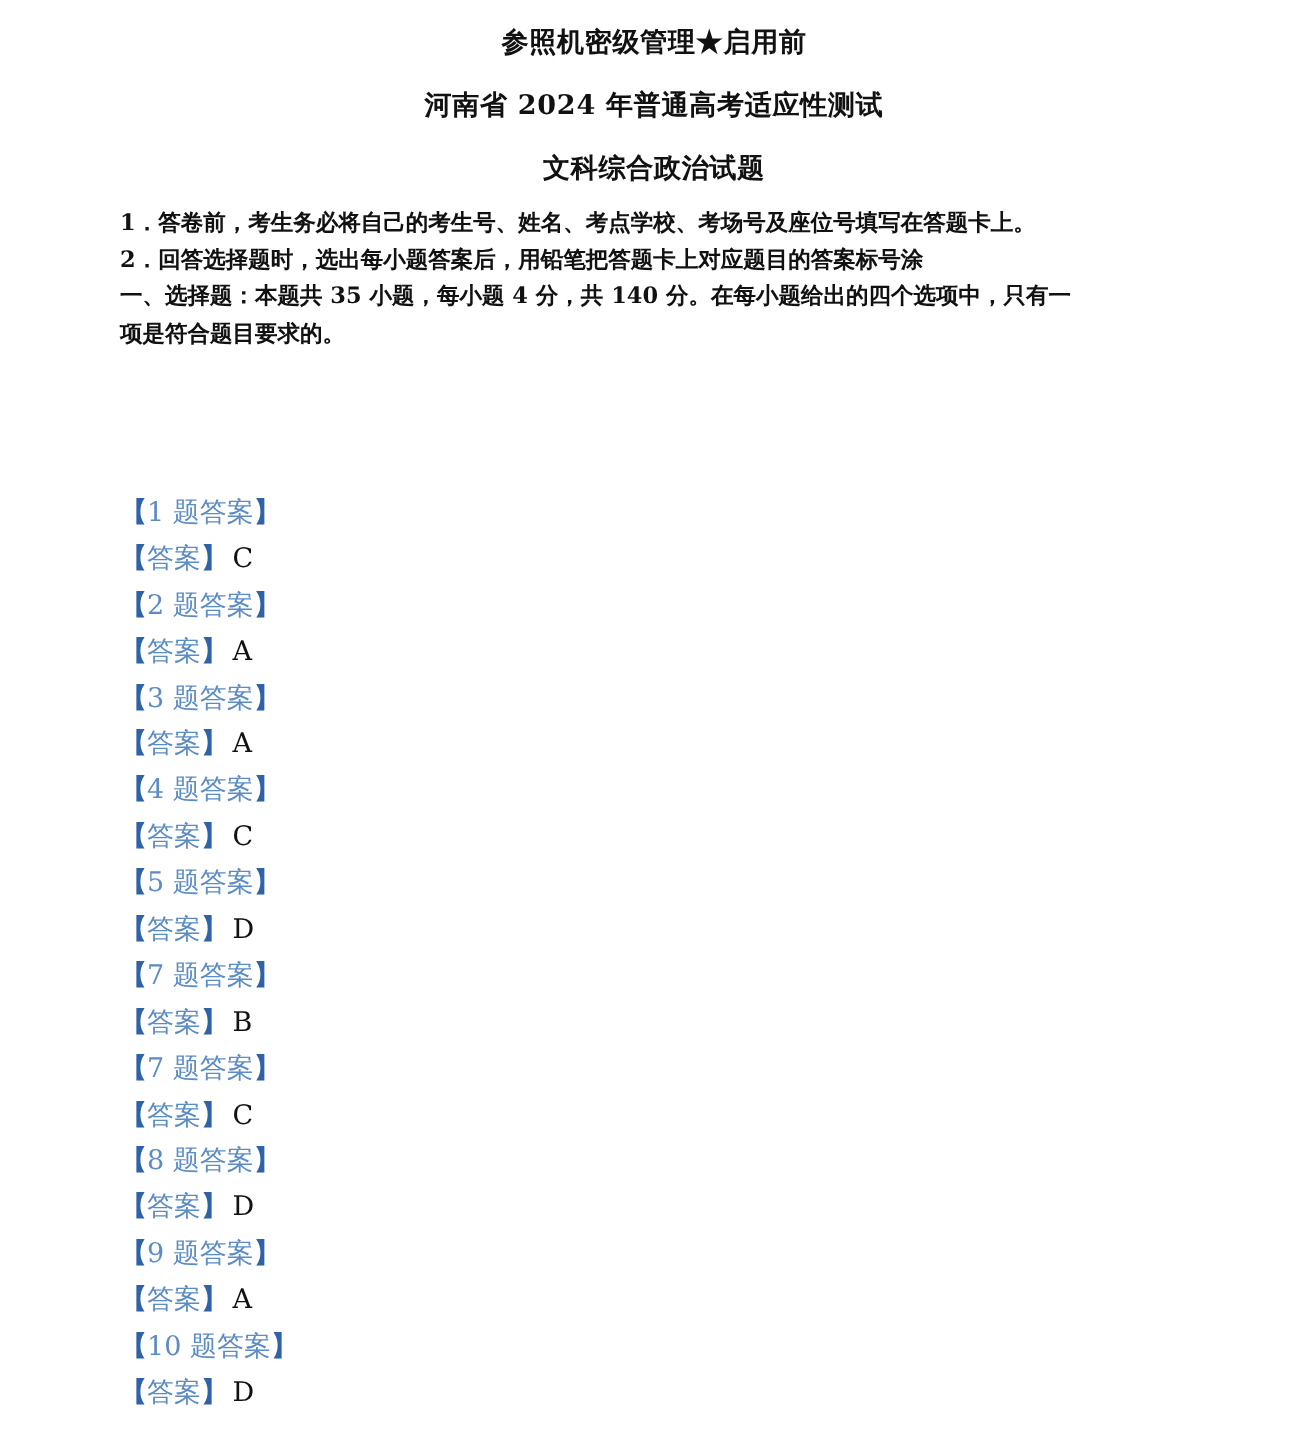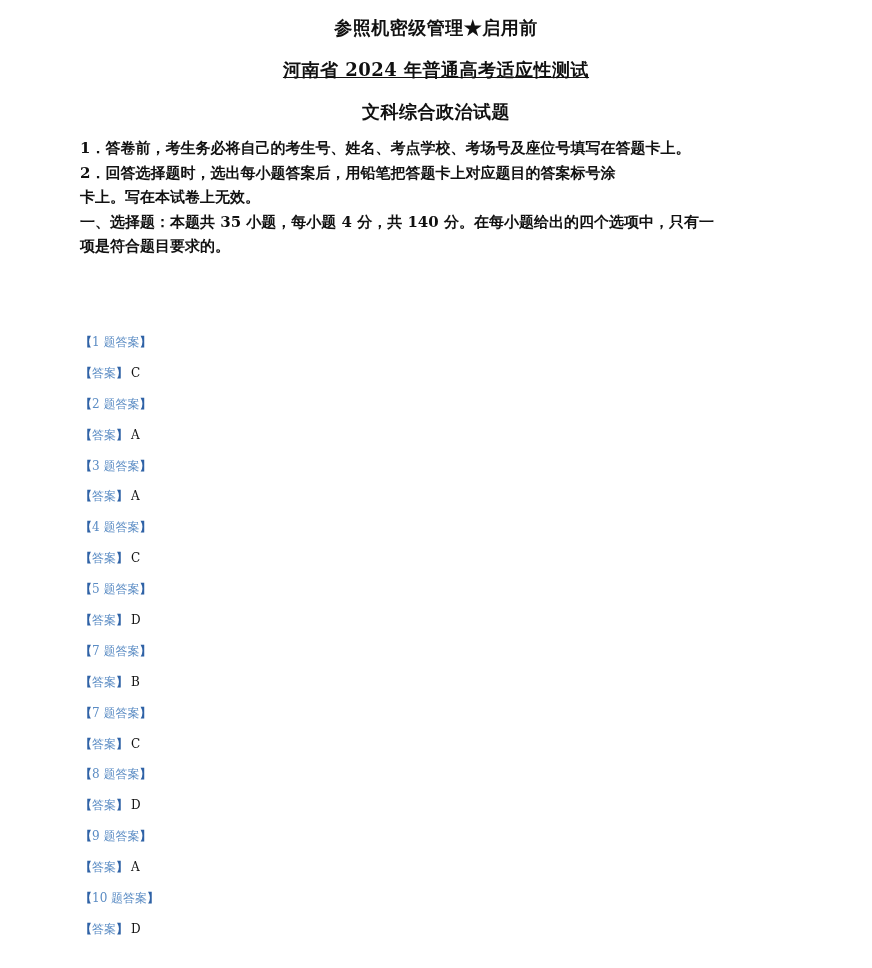--- a/index.html
+++ b/index.html
@@ -1,43 +1,42 @@
 <!DOCTYPE html>
 <html><head>
 <meta charset="utf-8">
 <style>
   html, body { margin: 0; padding: 0; background: #ffffff; }
   body { width: 872px; height: 968px; position: relative; overflow: hidden;
          font-family: "DejaVu Serif", "Liberation Serif", serif; color: #111; }
   .title { position: absolute; left: 0; width: 872px; text-align: center;
            font-weight: bold; font-size: 18px; letter-spacing: 0.5px; }
   .t1 { top: 16px; }
-  .t2 { top: 58px; text-decoration: underline; }
+  .t2 { top: 58px; }
   .t3 { top: 100px; }
   .notes { position: absolute; left: 80px; top: 136px; width: 720px;
            font-weight: bold; font-size: 15px; line-height: 24.5px; }
   .notes div { white-space: nowrap; }
-  .answers { position: absolute; left: 80px; top: 332px; font-size: 12px; }
+  .answers { position: absolute; left: 80px; top: 332px; font-size: 18px; }
   .row { height: 30.9px; line-height: 20px; white-space: nowrap; }
   .qhead { color: #5b8cc4; }
   .br { color: #2f62a6; font-weight: bold; }
   .alabel { color: #5b8cc4; }
   .aval { color: #111; margin-left: 3px; }
 </style>
 </head>
 <body>
 
 <div class="title t1">参照机密级管理★启用前</div>
 <div class="title t2">河南省 2024 年普通高考适应性测试</div>
 <div class="title t3">文科综合政治试题</div>
 
 <div class="notes">
   <div>1．答卷前，考生务必将自己的考生号、姓名、考点学校、考场号及座位号填写在答题卡上。</div>
   <div>2．回答选择题时，选出每小题答案后，用铅笔把答题卡上对应题目的答案标号涂</div>
-  <div>卡上。写在本试卷上无效。</div>
   <div>一、选择题：本题共 35 小题，每小题 4 分，共 140 分。在每小题给出的四个选项中，只有一</div>
   <div>项是符合题目要求的。</div>
 </div>
 
 <div class="answers" id="answers">
     <div class="row"><span class="br">【</span><span class="qhead">1 题答案</span><span class="br">】</span></div>
     <div class="row"><span class="br">【</span><span class="alabel">答案</span><span class="br">】</span><span class="aval">C</span></div>
     <div class="row"><span class="br">【</span><span class="qhead">2 题答案</span><span class="br">】</span></div>
     <div class="row"><span class="br">【</span><span class="alabel">答案</span><span class="br">】</span><span class="aval">A</span></div>
     <div class="row"><span class="br">【</span><span class="qhead">3 题答案</span><span class="br">】</span></div>

